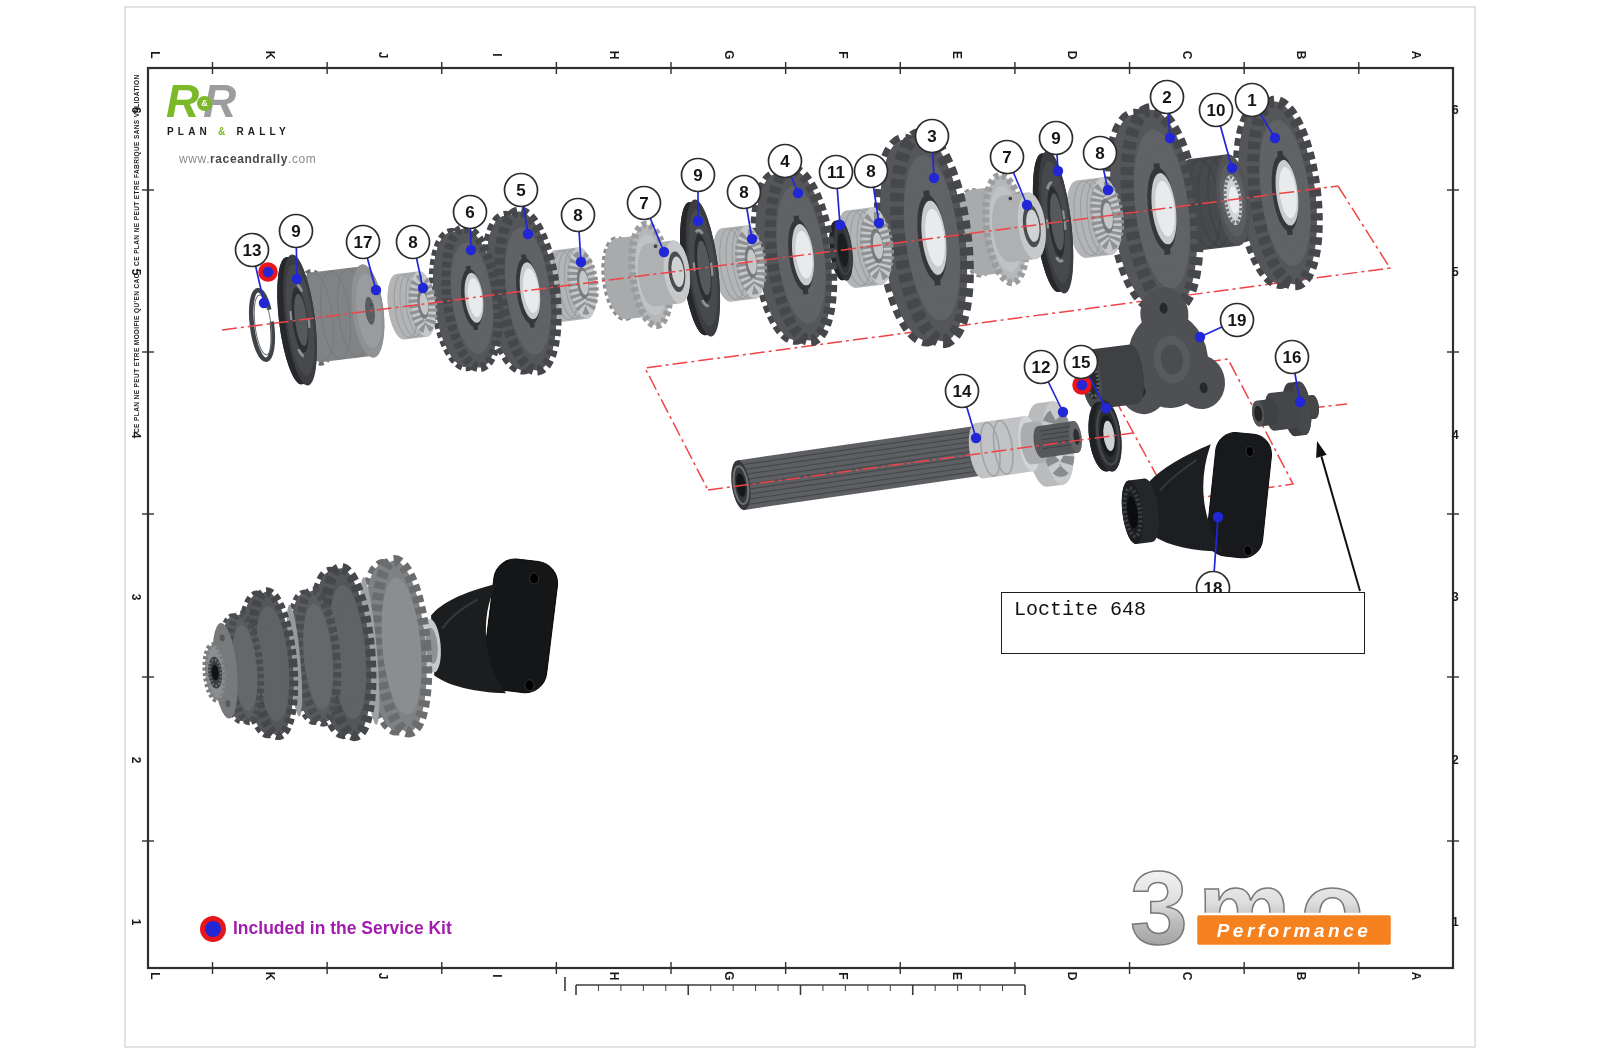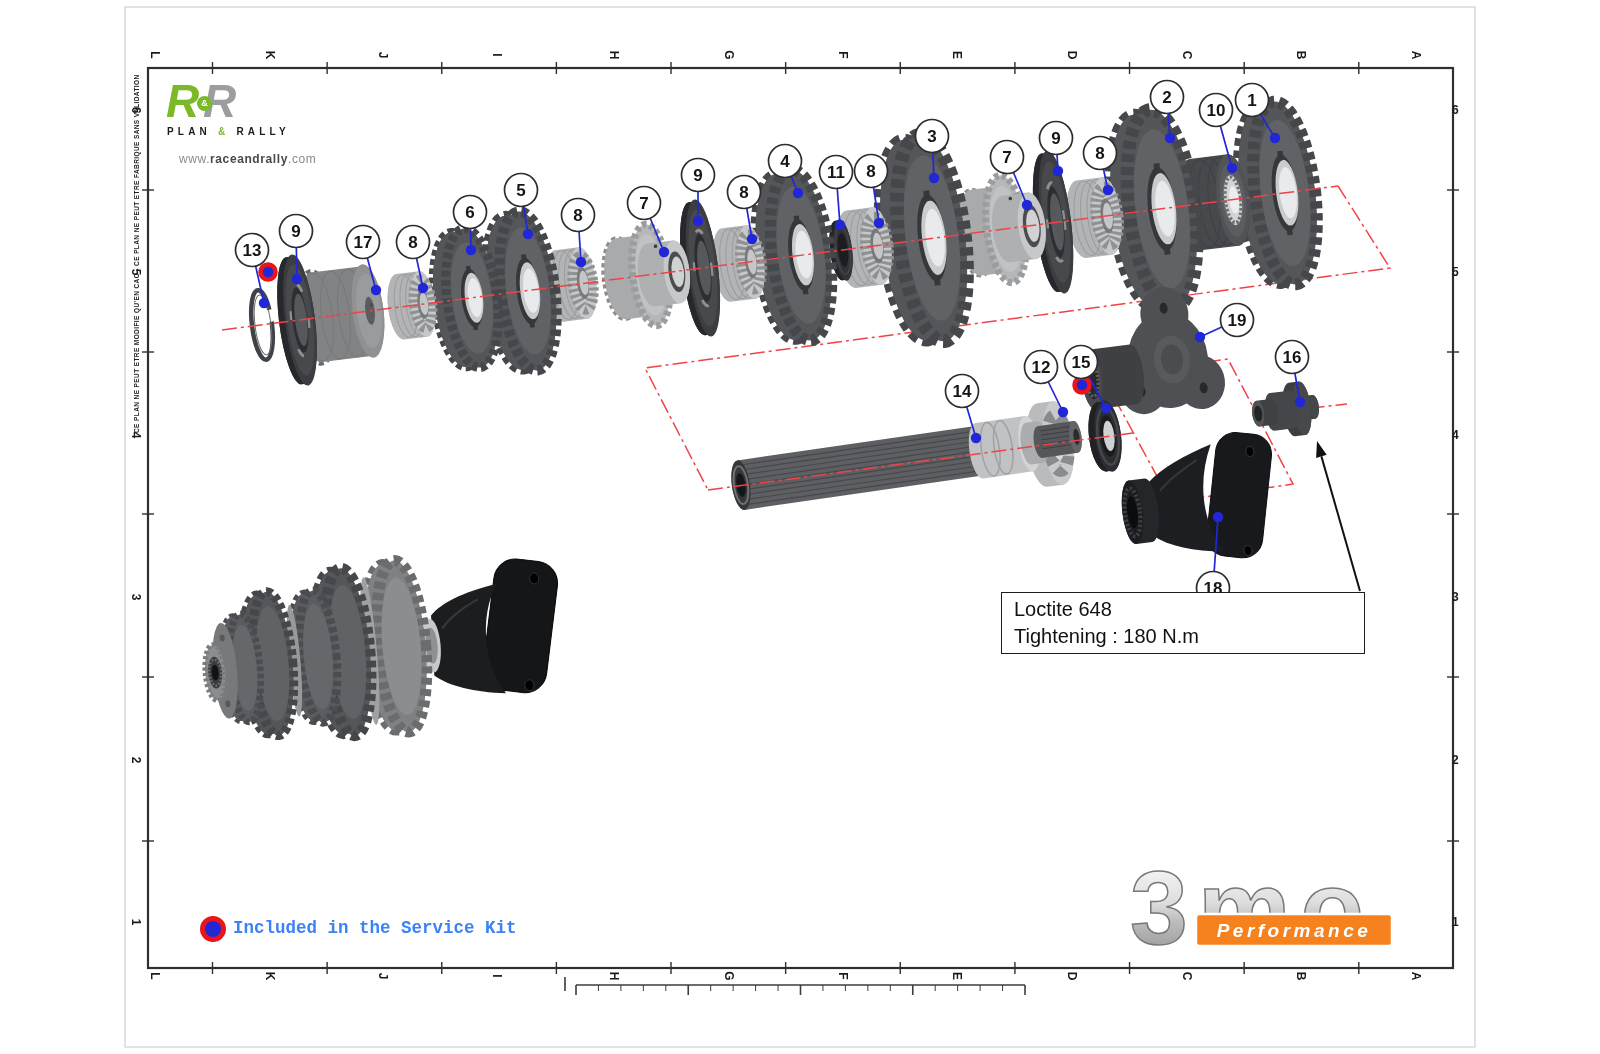--- a/index.html
+++ b/index.html
@@ -16,21 +16,21 @@
   #rr-r2{left:37px;z-index:1;}
   #rr-amp{position:absolute;left:31px;top:18px;width:15px;height:15px;border-radius:50%;
           color:#fff;font-size:9px;font-weight:bold;text-align:center;line-height:15px;z-index:3;}
   #rr-line{position:absolute;top:48px;left:1px;font-size:10px;font-weight:bold;letter-spacing:4.2px;
            color:#1c1c1c;white-space:nowrap;}
   #rr-url{position:absolute;top:74px;left:13px;font-size:12px;color:#8a8a8a;letter-spacing:.6px;white-space:nowrap;}
   #rr-url .mid{color:#4a4a4a;font-weight:bold;}
   
   #notebox{position:absolute;left:1001px;top:592px;width:364px;height:62px;border:1.6px solid #1d1d1d;
            background:#fff;padding:3px 0 0 12px;font-size:20px;line-height:27px;color:#111;box-sizing:border-box;}
-  #notebox div{white-space:nowrap;}
+  #notebox div{white-space:nowrap;font-family:Liberation Mono, monospace;}
   
   #legend-icon{position:absolute;left:200px;top:916px;width:16px;height:16px;border-radius:50%;}
   #legend-label{position:absolute;left:233px;top:918px;font-size:17.5px;font-weight:bold;}
   
   #subtitle{position:absolute;left:1003px;top:820px;width:360px;text-align:right;
             font-size:34px;font-weight:bold;color:#a4a4a4;letter-spacing:.5px;}
 </style>
 </head>
 <body>
 
@@ -685,25 +685,24 @@
     <span id="rr-r2" class="rr-r" style="color: rgb(155, 157, 159);">R</span>
     <span id="rr-amp" style="background: rgb(124, 185, 40);">&amp;</span>
     <div id="rr-line"><span>PLAN</span>&nbsp;<span id="rr-line-amp" style="color: rgb(124, 185, 40);">&amp;</span>&nbsp;<span>RALLY</span></div>
     <div id="rr-url"><span>www.</span><span class="mid">raceandrally</span><span>.com</span></div>
   </div>
 
   <div class="sidenote">CE PLAN NE PEUT ETRE MODIFIE QU'EN CAO - CE PLAN NE PEUT ETRE FABRIQUE SANS VALIDATION</div>
 
   <div id="notebox">
     <div>Loctite 648</div>
-    <div>Tightening : 180 N.m</div>
   </div>
 
   <div id="legend-icon" style="background: rgb(33, 39, 214); border: 5px solid rgb(232, 21, 26);"></div>
-  <div id="legend-label" style="color: #3b82f6; font-family: Liberation Mono, monospace;">Included in the Service Kit</div>
+  <div id="legend-label" style="color: #a21caf;">Included in the Service Kit</div>
 
 
   <div id="grid-top">
       <span class="glabel" style="left: 151px; top: 49px;">L</span>
       <span class="glabel" style="left: 265.63px; top: 49px;">K</span>
       <span class="glabel" style="left: 380.26px; top: 49px;">J</span>
       <span class="glabel" style="left: 494.89px; top: 49px;">I</span>
       <span class="glabel" style="left: 609.52px; top: 49px;">H</span>
       <span class="glabel" style="left: 724.15px; top: 49px;">G</span>
       <span class="glabel" style="left: 838.78px; top: 49px;">F</span>

